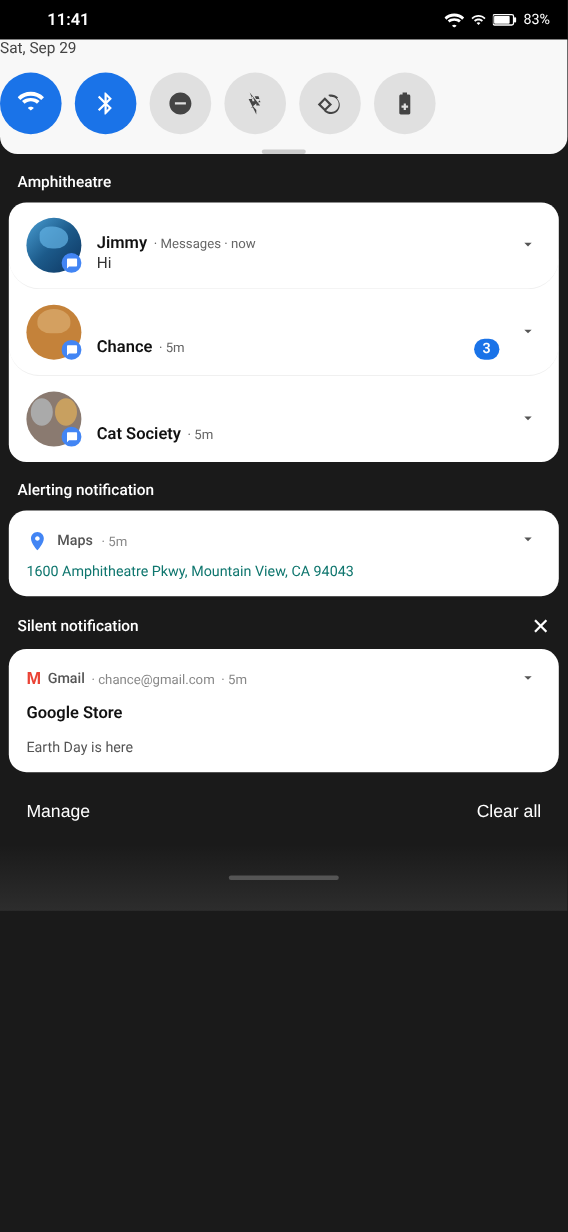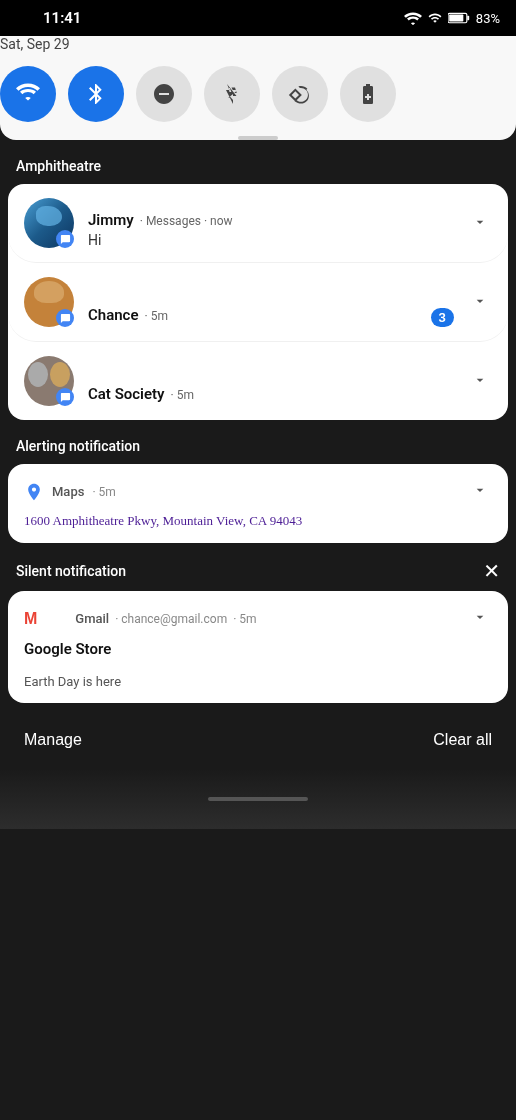--- a/index.html
+++ b/index.html
@@ -234,22 +234,21 @@
       height: 16px;
     }
     .alert-title {
       font-size: 15px;
       font-weight: 600;
       color: #111;
       margin-bottom: 2px;
     }
     .alert-body {
       font-size: 13px;
-      color: #4c1d95;
-      font-family: Liberation Serif, serif;
+      color: #0f766e;
     }
 
     
     .silent-card {
       background: #fff;
       border-radius: 16px;
       margin: 0 8px 8px;
       padding: 14px 16px;
     }
     .gmail-icon-m {
@@ -267,21 +266,20 @@
     }
     .silent-app-row {
       display: flex;
       align-items: center;
       gap: 6px;
     }
     .silent-app-name {
       font-size: 13px;
       color: #555;
       font-weight: 500;
-      margin-left: 32px;
     }
     .silent-email {
       font-size: 12px;
       color: #888;
     }
     .silent-time {
       font-size: 12px;
       color: #888;
     }
     .silent-title {

